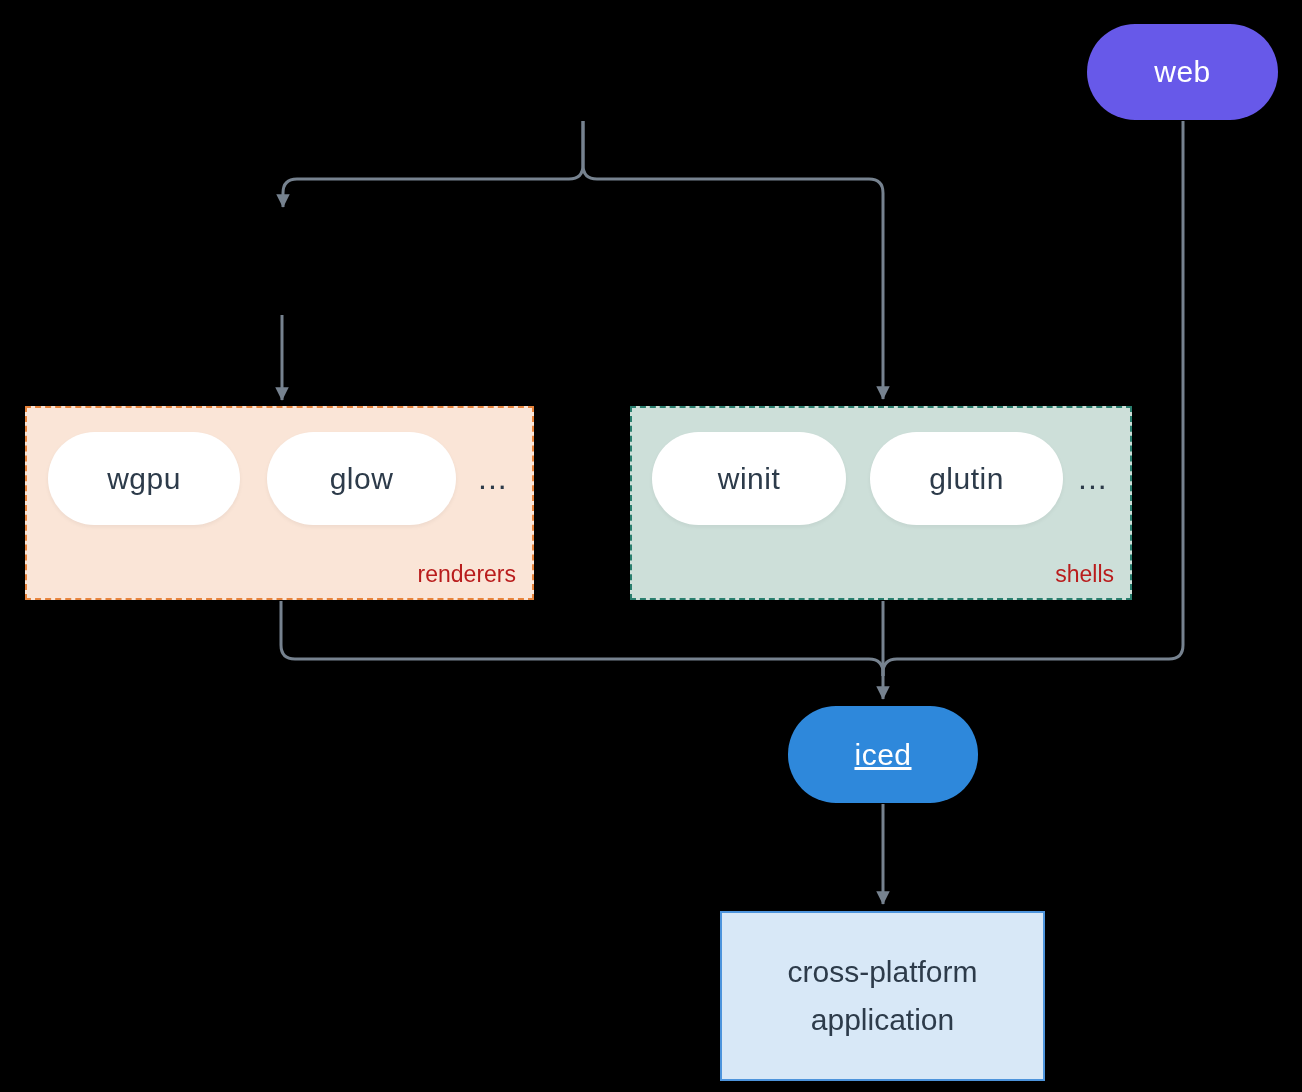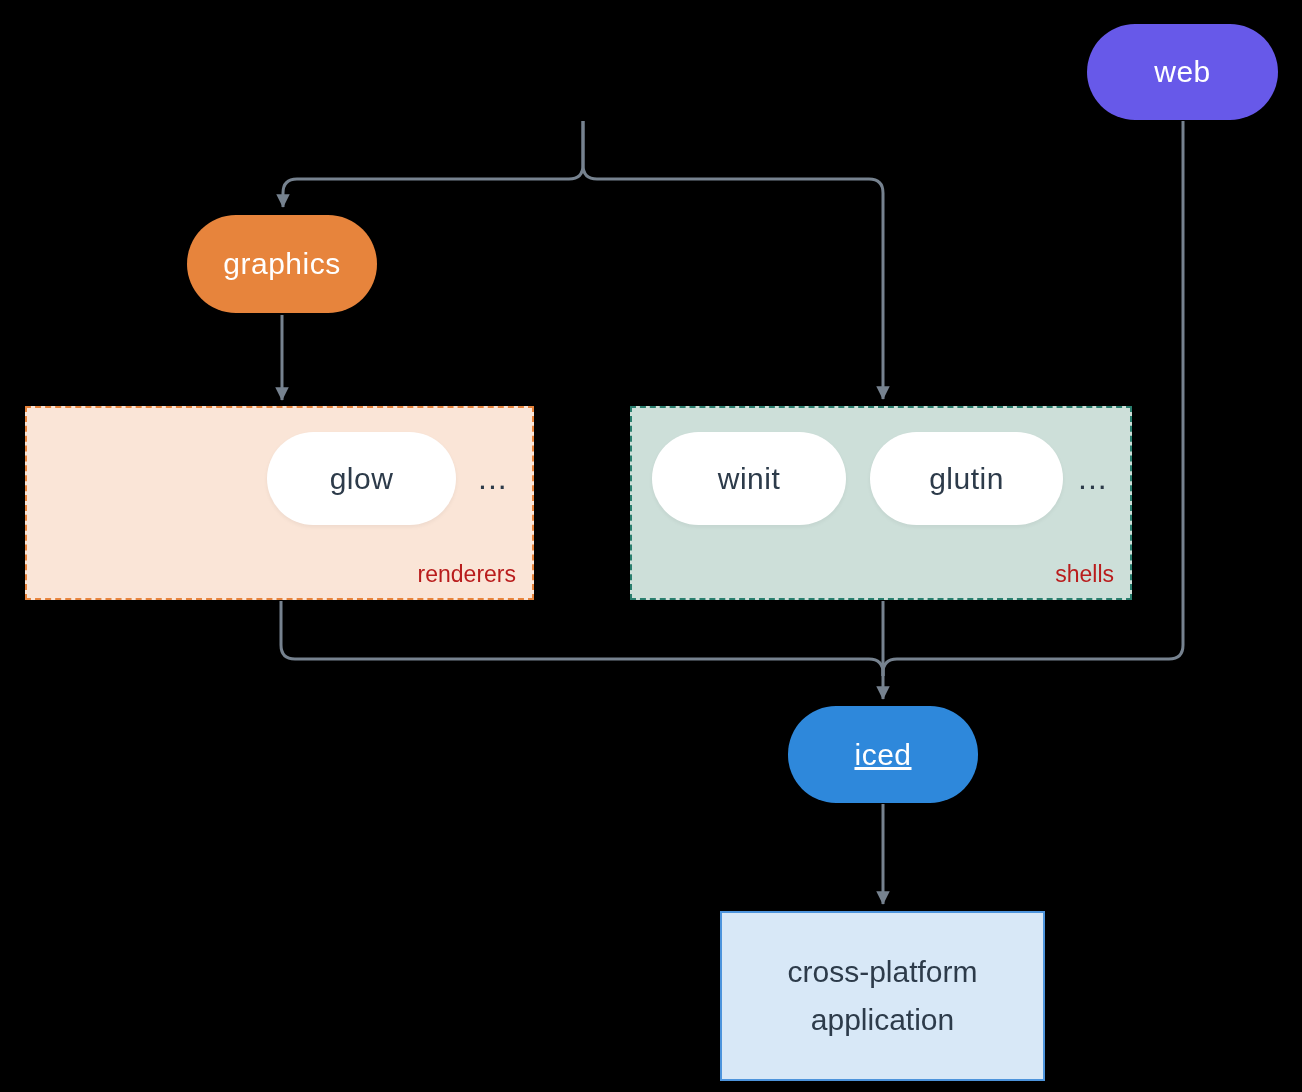--- a/index.html
+++ b/index.html
@@ -121,23 +121,23 @@
       <path d="M281,601 V645 Q281,659 295,659 H869 Q883,659 883,673 V676"></path>
       <path d="M1183,121 V645 Q1183,659 1169,659 H897 Q883,659 883,673 V676"></path>
       <path d="M883,601 V699 " marker-end="url(#arrow)"></path>
       <path d="M883,804 V904" marker-end="url(#arrow)"></path>
     </g>
   </svg>
 
 
   <div class="pill colored node-web">web</div>
 
-  <div class="pill colored node-graphics">graphics</div>
 
   <div class="group group-renderers">
+    <div class="pill white item-0">wgpu</div>
     <div class="pill white item-1">glow</div>
     <div class="ellipsis">...</div>
     <div class="group-label">renderers</div>
   </div>
 
   <div class="group group-shells">
     <div class="pill white item-0">winit</div>
     <div class="pill white item-1">glutin</div>
     <div class="ellipsis">...</div>
     <div class="group-label">shells</div>

